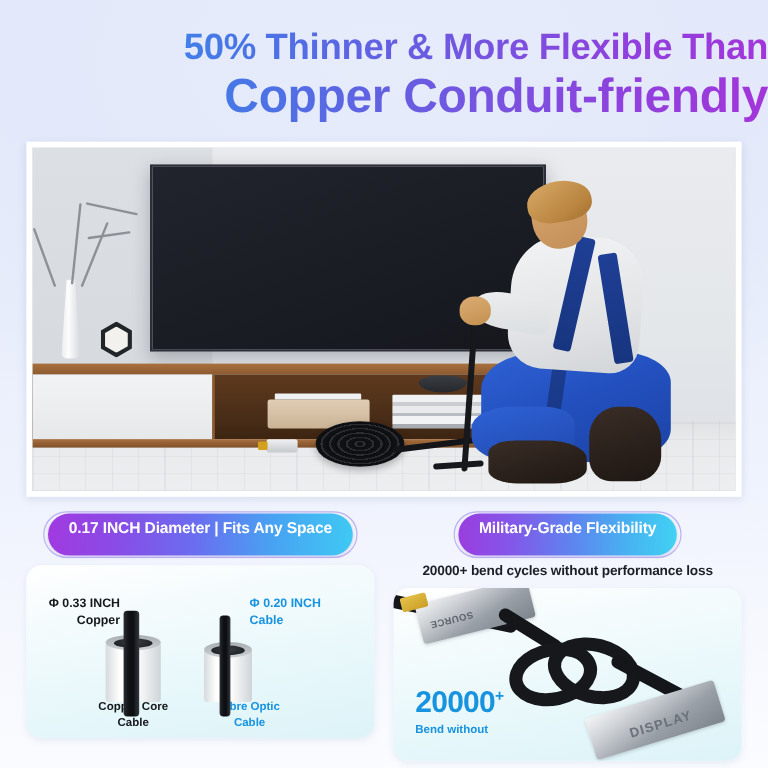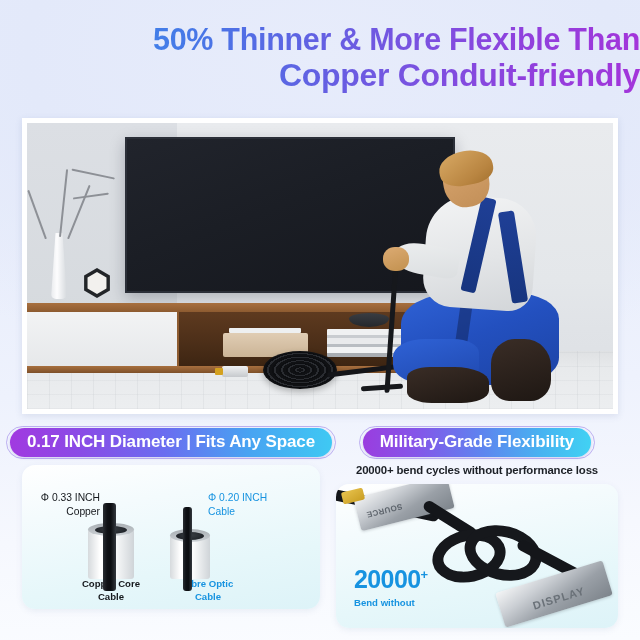--- a/index.html
+++ b/index.html
@@ -37,21 +37,21 @@
     display: block;
     background-image: linear-gradient(92deg,
         #39a0ef 0%, #3c86ea 17%, #4a74e6 33%,
         #6360e2 50%, #7b51e0 66%, #9040dd 82%, #a335da 100%);
     -webkit-background-clip: text;
     background-clip: text;
     color: transparent;
     -webkit-text-fill-color: transparent;
     text-shadow: none;
   }
-  .headline .hl-line.l2 { font-size: 32px; }
+  .headline .hl-line.l2 { font-size: 40px; }
 
   
   .hero-frame {
     position: absolute;
     left: 22px; top: 118px;
     width: 596px; height: 296px;
     background: #ffffff;
     padding: 5px;
     box-shadow: 0 2px 7px rgba(70,90,140,0.14);
   }
@@ -246,25 +246,25 @@
     display: flex;
     gap: 16px;
     padding: 0 22px;
   }
   .feature { width: 50%; }
 
   .badge-row { display: flex; justify-content: center; }
   .badge {
     position: relative;
     display: inline-block;
-    padding: 4px 17px 5px 17px;
+    padding: 4px 17px 16px 17px;
     border-radius: 999px;
     background: linear-gradient(92deg, #a13ae0 0%, #8a4be6 22%, #6a6df0 48%, #48a3f2 74%, #3fc9f3 100%);
     color: #ffffff;
-    font-size: 17px;
+    font-size: 13px;
     font-weight: 700;
     letter-spacing: -0.12px;
     white-space: nowrap;
     box-shadow: 0 1px 3px rgba(90,70,180,0.22);
   }
   .badge:before {
     content:"";
     position:absolute; left:-4px; top:-2px; right:-4px; bottom:-2px;
     border-radius:999px;
     border:1.2px solid rgba(145,120,230,0.55);
@@ -322,21 +322,21 @@
     background: linear-gradient(90deg,#2a2e33 0%, #101216 32%, #0b0d10 60%, #33383e 100%);
     border-radius: 3px;
     z-index: 3;
   }
   .cable-rod.r1 { left: 81px; width: 13px; height: 88px; }
   .cable-rod.r2 { left: 161px; width: 9px; height: 84px; }
 
   .dim-label {
     position: absolute;
     font-size: 10.3px;
-    font-weight: 400;
+    font-weight: 700;
     line-height: 1.35;
     white-space: nowrap;
   }
   .dim-label.l-left { left: 10px; top: 26px; text-align: right; width: 68px; color: #15181c; }
   .dim-label.l-right { left: 186px; top: 26px; text-align: left; color: #1793e0; }
 
   .cyl-name {
     position: absolute;
     bottom: 6px;
     font-size: 9.6px;

